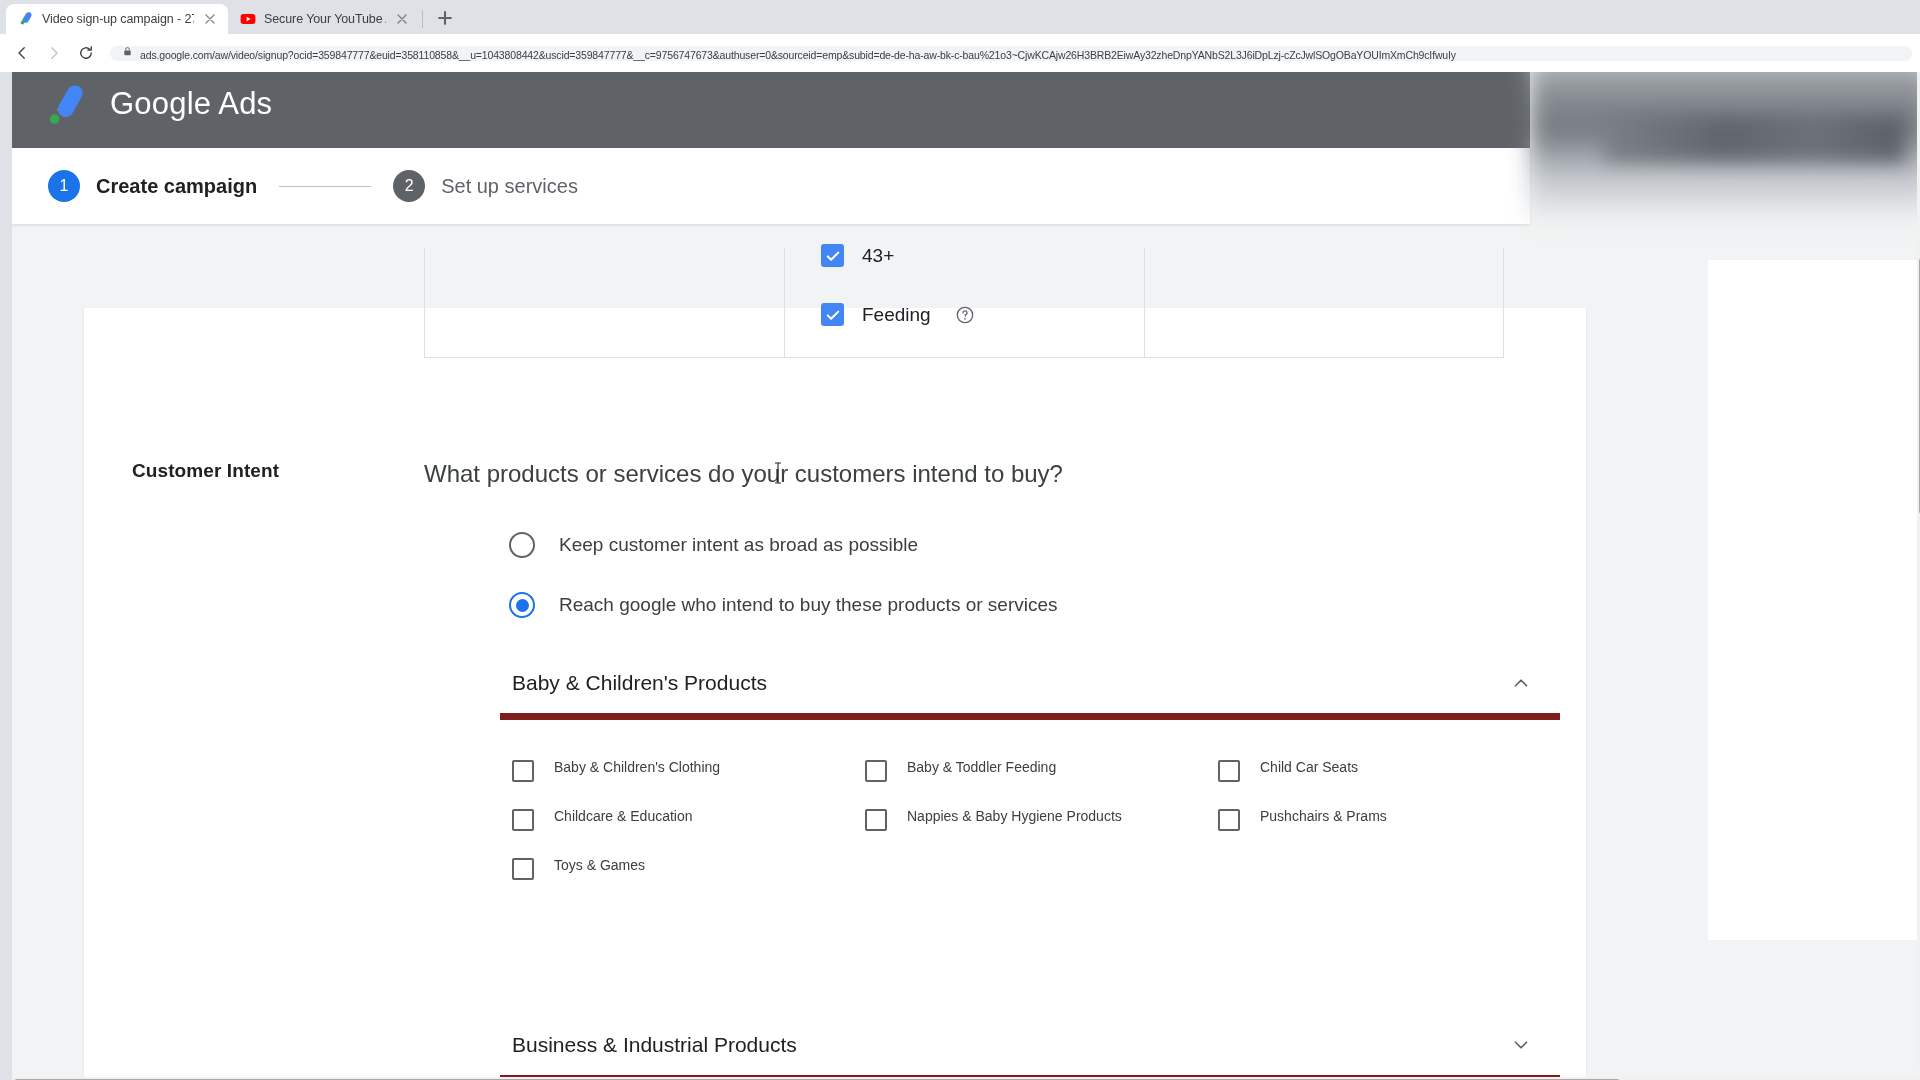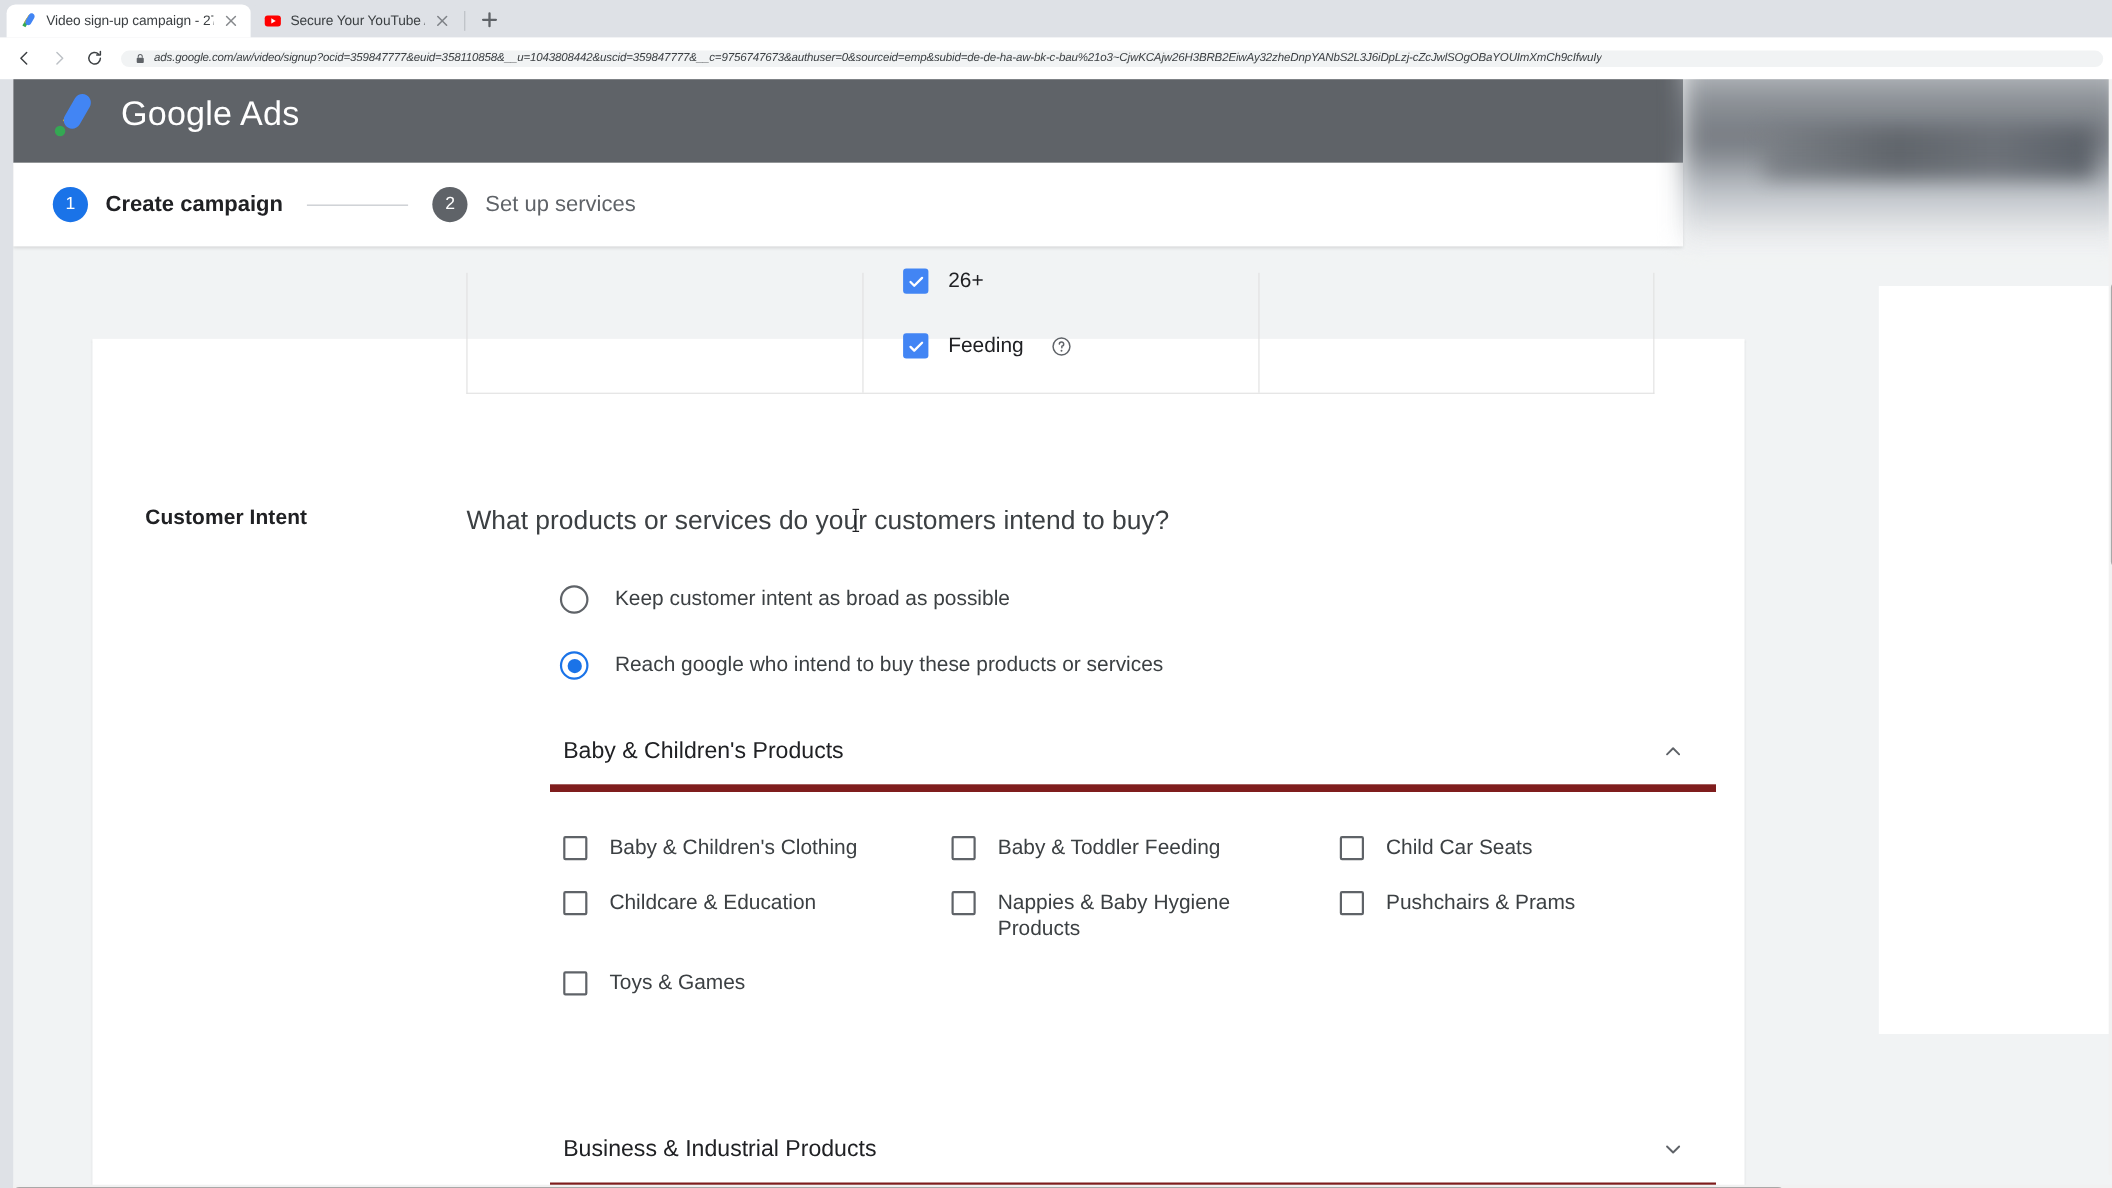--- a/index.html
+++ b/index.html
@@ -33,23 +33,22 @@
   .tab-sep { width:1px; height:18px; background:#b9bdc2; margin:0 4px 6px 2px; }
   .newtab { width:28px; height:28px; margin:0 0 2px 4px; border-radius:50%; }
 
   .toolbar {
     height:38px; background:#ffffff; display:flex; align-items:center;
     padding:0 8px; gap:4px; position:relative; z-index:3;
   }
   .nav-btn { width:28px; height:28px; display:flex; align-items:center; justify-content:center; border-radius:50%; }
   .omnibox {
     flex:1 1 auto; height:15px; background:#f1f3f4; border-radius:13px;
-    display:flex; align-items:flex-start; gap:7px; padding:0 12px; margin-left:6px;
+    display:flex; align-items:flex-end; gap:7px; padding:0 12px; margin-left:6px;
     overflow:hidden;
-    font-style:italic;
   }
   .omnibox-url {
     font-size:10.5px; color:#3c4043; white-space:nowrap; overflow:hidden;
     font-family:"Liberation Sans", sans-serif; letter-spacing:-0.15px;
   }
 
   
   .viewport {
     position:absolute; top:60px; left:0; width:1920px; height:1032px;
     background:#f1f3f4; overflow:hidden;margin-left:12px;
@@ -137,21 +136,21 @@
   .acc-title { font-size:21px; color:#202124; font-weight:400; }
   .chev { width:22px; height:22px; display:block; }
 
   .acc-body { padding:26px 0 16px 0; }
   .cb-grid { display:flex; flex-wrap:wrap; }
   .cb-cell { width:353px; display:flex; align-items:flex-start; gap:20px; padding:13px 0 13px 12px; }
   .cb-box {
     width:22px; height:22px; border:2px solid #5f6368; border-radius:2px;
     flex:0 0 22px; background:#fff; margin-top:1px;
   }
-  .cb-text { font-size:19px; color:#3c4043; line-height:1.25; max-width:260px; }
+  .cb-text { font-size:14px; color:#3c4043; line-height:1.25; max-width:260px; }
 
   
   .blur-overlay {
     position:absolute; top:-16px; right:0; width:402px; height:178px;
     background:linear-gradient(180deg,#d7dadd 0%,#8a8f95 24%,#6d7279 48%,#b9bec4 72%,#f2f3f4 100%);
     filter:blur(11px); opacity:.95;
   }
   .blur-strip {
     position:absolute; top:56px; right:28px; width:300px; height:46px;
     background:linear-gradient(90deg,#7b8086 0%,#5d6268 40%,#6a6f76 70%,#565c64 100%);
@@ -291,21 +290,21 @@
 
       <div class="agegrid">
         <div class="agecol c1"></div>
         <div class="agecol c2">
           <div class="age-item a1">
             <span class="cb-checked">
               <svg viewBox="0 0 24 24" width="18" height="18">
                 <path d="M5 12.5l4.5 4.5L19 7.5" stroke="#ffffff" stroke-width="2.8" fill="none" stroke-linecap="round" stroke-linejoin="round"></path>
               </svg>
             </span>
-            <span class="age-label">26+</span>
+            <span class="age-label">43+</span>
           </div>
           <div class="age-item a2">
             <span class="cb-checked">
               <svg viewBox="0 0 24 24" width="18" height="18">
                 <path d="M5 12.5l4.5 4.5L19 7.5" stroke="#ffffff" stroke-width="2.8" fill="none" stroke-linecap="round" stroke-linejoin="round"></path>
               </svg>
             </span>
             <span class="age-label">Feeding</span>
             <span class="help-icon">
               <svg viewBox="0 0 24 24" width="20" height="20">

